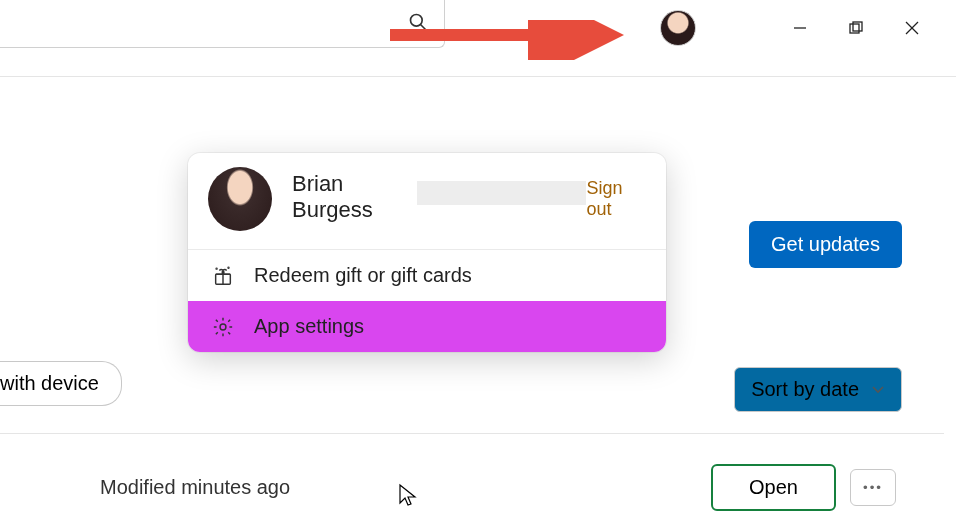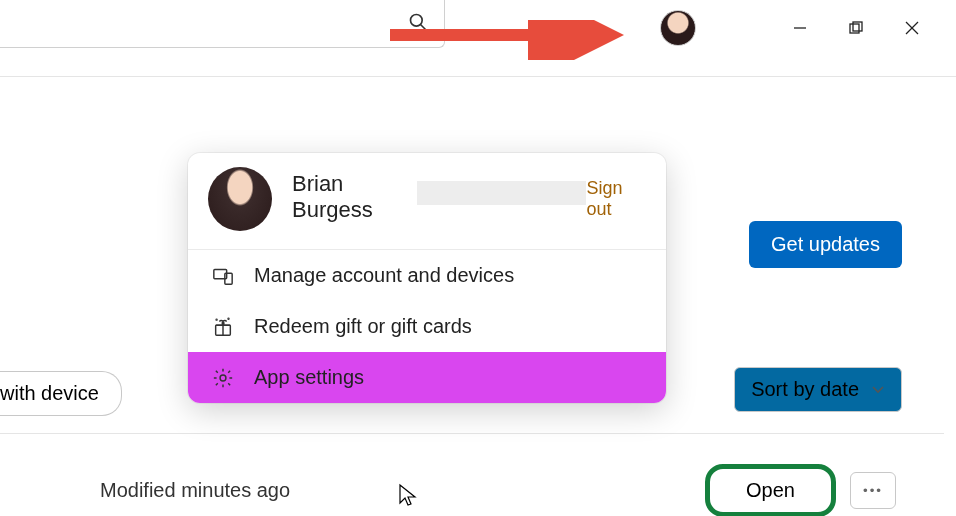--- a/index.html
+++ b/index.html
@@ -92,21 +92,21 @@
       border: none;
       border-radius: 6px;
       padding: 12px 22px;
       font-size: 20px;
       cursor: pointer;
       margin-top: 20px;
     }
     .with-device-pill {
       position: absolute;
       left: 0;
-      top: 294px;
+      top: 284px;
       border: 1px solid #c8c8c8;
       border-left: none;
       border-radius: 0 20px 20px 0;
       padding: 10px 22px 10px 0;
       font-size: 20px;
       background: #fff;
     }
     .sort-by-date {
       position: absolute;
       right: 54px;
@@ -130,22 +130,22 @@
       padding: 30px 48px 30px 100px;
       display: flex;
       align-items: center;
       justify-content: space-between;
     }
     .modified-text {
       font-size: 20px;
       color: #333;
     }
     .open-btn {
-      border: 5px solid #15803d;
-      border-radius: 18px;
+      border: 2px solid #15803d;
+      border-radius: 6px;
       padding: 10px 36px;
       font-size: 20px;
       background: #fff;
       cursor: pointer;
     }
     .more-btn {
       border: 1px solid #c8c8c8;
       border-radius: 6px;
       padding: 10px 12px;
       background: #fff;
@@ -302,29 +302,20 @@
   <div class="flyout">
     <div class="flyout-header">
       <div class="avatar-large"></div>
       <div class="user-info">
         <div class="user-name">Brian Burgess</div>
         <div class="email-placeholder"></div>
         <a class="sign-out">Sign out</a>
       </div>
     </div>
 
-    <div class="menu-item">
-      <span class="menu-icon">
-        <svg width="22" height="22" viewBox="0 0 24 24" fill="none" stroke="currentColor" stroke-width="1.6">
-          <rect x="2" y="5" width="14" height="10" rx="1"></rect>
-            <rect x="14" y="9" width="8" height="12" rx="1"></rect>
-        </svg>
-      </span>
-      <span>Manage account and devices</span>
-    </div>
 
 
     <div class="menu-item">
       <span class="menu-icon">
         <svg width="22" height="22" viewBox="0 0 24 24" fill="none" stroke="currentColor" stroke-width="1.6">
           <rect x="4" y="10" width="16" height="11" rx="1"></rect>
             <line x1="12" y1="10" x2="12" y2="21"></line>
           <path d="M4 10 h16 M8 6 a2 2 0 1 1 4 4 M16 6 a2 2 0 1 0 -4 4"></path>
           <circle cx="5" cy="4" r="0.5" fill="currentColor"></circle>
             <circle cx="18" cy="3" r="0.5" fill="currentColor"></circle>

